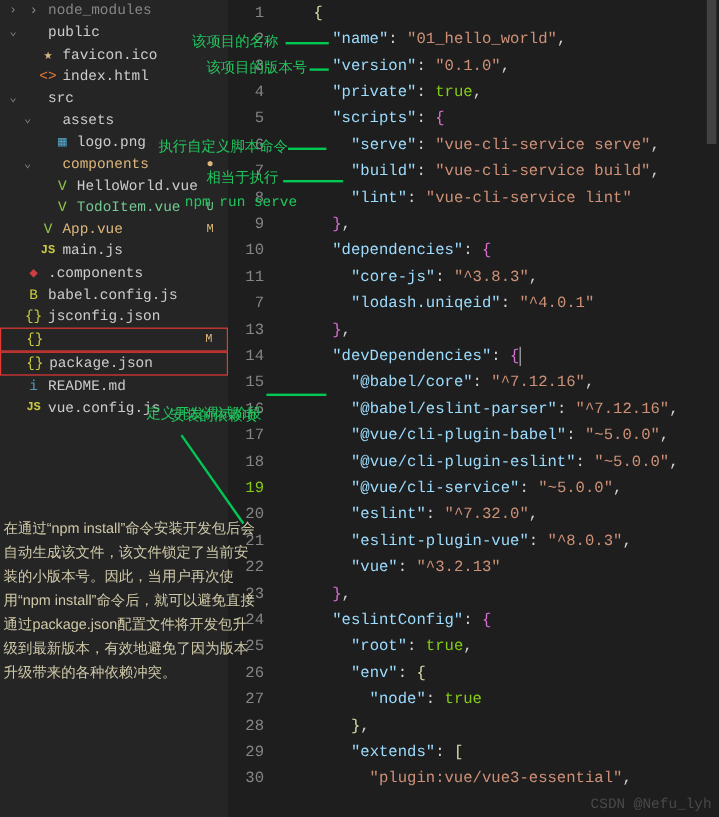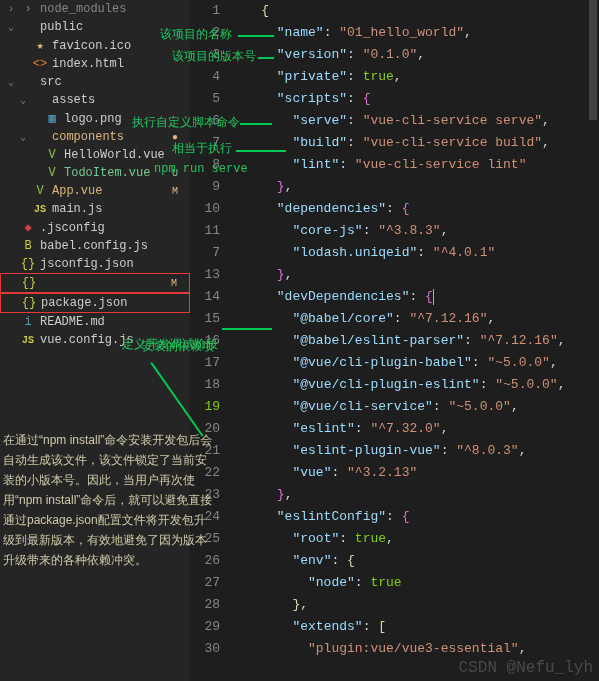--- a/index.html
+++ b/index.html
@@ -39,21 +39,21 @@
 .y { color: #dcdcaa; }
 .c { color: #da70d6; }
 .debug { color: #888; font-size: 11px; }
 .cursor-b { display: inline-block; width: 1px; height: 16px; background: #aeafad; vertical-align: middle; }
 .scrollbar { position: absolute; right: 0; top: 0; width: 12px; height: 100%; background: #1e1e1e; }
 .scrollthumb { position: absolute; right: 2px; top: 0; width: 8px; height: 120px; background: rgba(121,121,121,0.4); }
 .annot { position: absolute; color: #22c55e; font-size: 12px; pointer-events: none; font-family: Liberation Mono, monospace; z-index: 10; }
 .annot-line { position: absolute; background: #00c853; height: 2px; z-index: 9; }
 .annot-diag { position: absolute; border-top: 2px solid #00c853; z-index: 9; transform-origin: 0 0; }
 .explain { position: absolute; left: 3px; top: 430px; width: 214px; color: #cfc9a8; font-size: 12px; line-height: 20px; font-family: 'Microsoft YaHei', sans-serif; z-index: 12; }
-.watermark { position: absolute; right: 6px; bottom: 4px; color: rgba(200,200,200,0.25); font-size: 16px; z-index: 20; margin-left: 30px; }
+.watermark { position: absolute; right: 6px; bottom: 4px; color: rgba(200,200,200,0.25); font-size: 12px; z-index: 20; margin-left: 30px; }
 </style>
 </head>
 <body>
 
 <div class="container">
   <div class="sidebar" id="sidebar">
       <div class="tree-item dim indent-0">
         <span class="chevron">›</span>
         <span class="ficon ">›</span>
         <span>node_modules</span>
@@ -112,21 +112,21 @@
         <span class="modified-letter">M</span>
       </div>
       <div class="tree-item indent-1">
         <span class="chevron"></span>
         <span class="ficon ico-js">JS</span>
         <span>main.js</span>
       </div>
       <div class="tree-item indent-0">
         <span class="chevron"></span>
         <span class="ficon ico-git">◆</span>
-        <span>.jsconfig</span>
+        <span>.components</span>
       </div>
       <div class="tree-item indent-0">
         <span class="chevron"></span>
         <span class="ficon ico-babel">B</span>
         <span>babel.config.js</span>
       </div>
       <div class="tree-item indent-0">
         <span class="chevron"></span>
         <span class="ficon ico-json">{}</span>
         <span>jsconfig.json</span>

